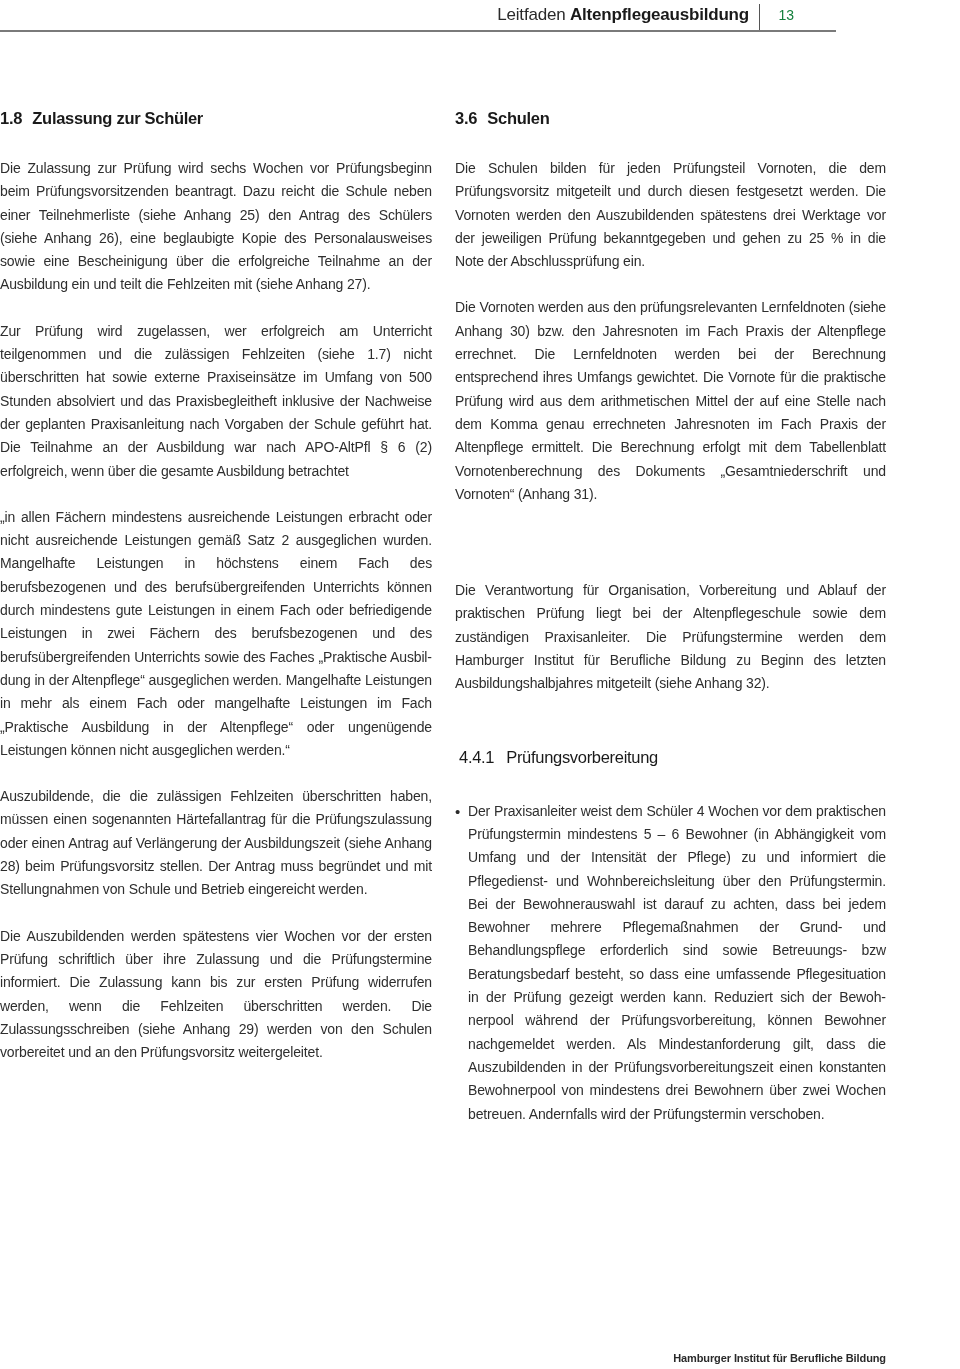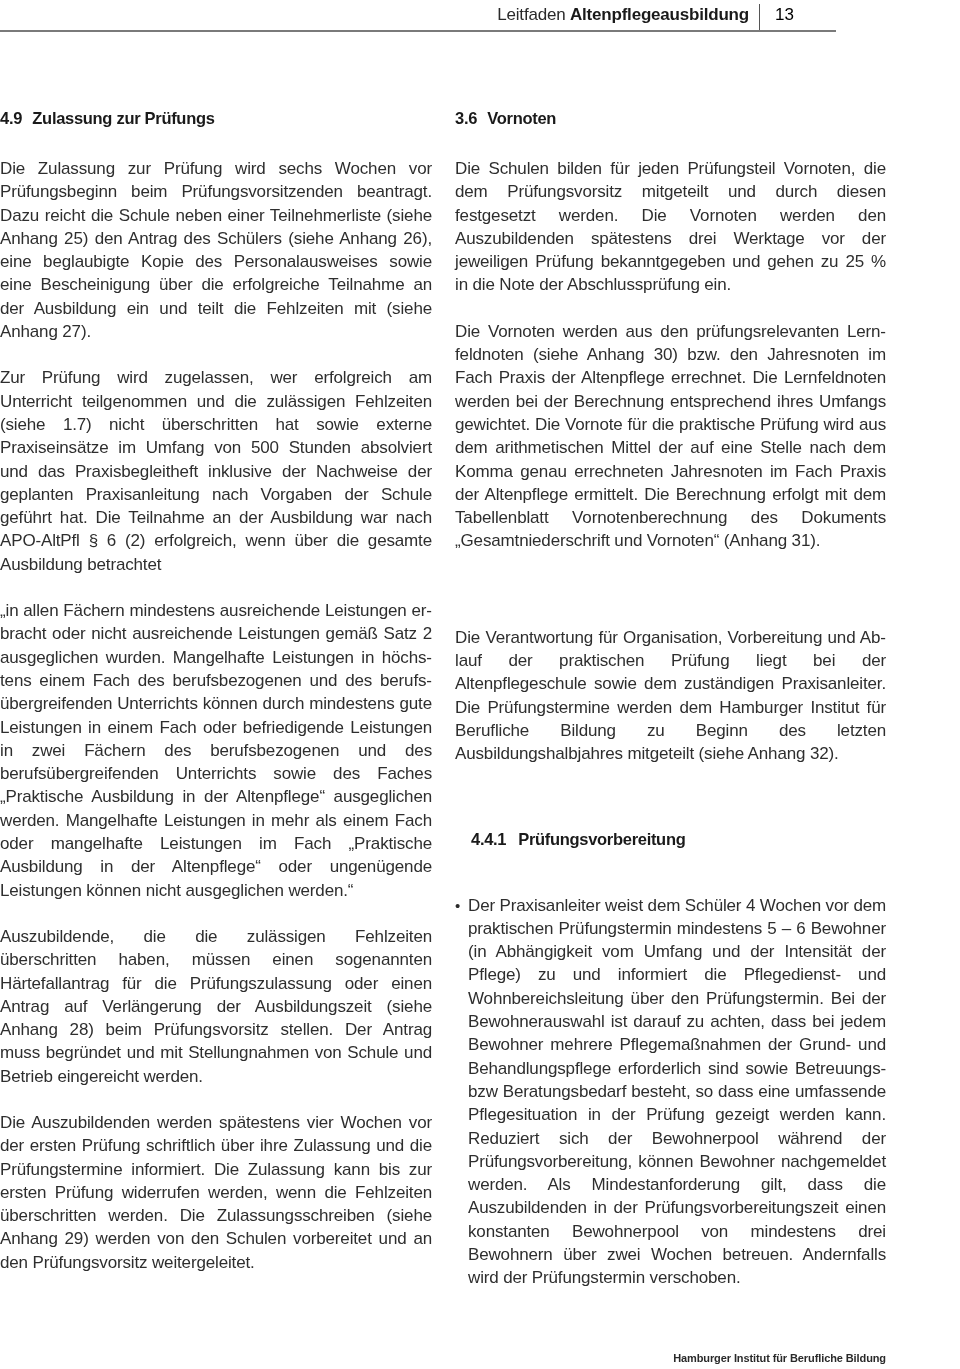--- a/index.html
+++ b/index.html
@@ -36,54 +36,54 @@
       line-height: 22px;
     }
     .header-title b {
       font-weight: bold;
       color: #1a1a1a;
     }
     .page-number {
       position: absolute;
       right: 42px;
       top: 4px;
-      font-size: 17px;
+      font-size: 14px;
       line-height: 22px;
-      color: #000000;
+      color: #15803d;
     }
     .col {
       position: absolute;
       top: 107px;
       width: 432px;
     }
     .col-left { left: 0; }
     .col-right { left: 455px; width: 431px; }
     h2 {
       font-size: 16.5px;
       font-weight: bold;
       color: #1a1a1a;
       margin: 0;
       height: 23px;
       line-height: 23px;
       letter-spacing: -0.3px;
     }
     h2 .num { margin-right: 6px; }
     h3 {
       font-size: 16.5px;
-      font-weight: bold;
+      font-weight: normal;
       color: #1a1a1a;
-      margin: 16px;
+      margin: 4px;
       height: 23px;
       line-height: 23px;
       letter-spacing: -0.3px;
     }
     h3 .num { margin-right: 12px; }
     p {
       margin: 0;
-      font-size: 17px;
+      font-size: 14px;
       line-height: 23.3px;
       text-align: justify;
       text-align-last: left;
       color: #2e2e2e;
       letter-spacing: -0.15px;
       hyphens: manual;
     }
     p.italic { }
     .gap-heading { height: 27px; }
     .gap-para { height: 23px; }
@@ -115,35 +115,35 @@
   </style>
 </head>
 <body>
 
 <div class="header">
   <div class="header-title"><span>Leitfaden </span><b>Altenpflegeausbildung</b></div>
   <div class="page-number">13</div>
 </div>
 
 <div class="col col-left">
-  <h2><span class="num">4.9</span> <span>Zulassung zur Prüfungs</span></h2>
+  <h2><span class="num">1.8</span> <span>Zulassung zur Schüler</span></h2>
   <div class="gap-heading"></div>
   <p>Die Zulassung zur Prüfung wird sechs Wochen vor Prüfungs­beginn beim Prüfungsvorsitzenden beantragt. Dazu reicht die Schule neben einer Teilnehmerliste (siehe Anhang 25) den Antrag des Schülers (siehe Anhang 26), eine beglaubig­te Kopie des Personalausweises sowie eine Bescheinigung über die erfolgreiche Teilnahme an der Ausbildung ein und teilt die Fehlzeiten mit (siehe Anhang 27).</p>
   <div class="gap-para"></div>
   <p>Zur Prüfung wird zugelassen, wer erfolgreich am Unterricht teilgenommen und die zulässigen Fehlzeiten (siehe 1.7) nicht überschritten hat sowie externe Praxiseinsätze im Umfang von 500 Stunden absolviert und das Praxisbegleitheft in­klusive der Nachweise der geplanten Praxisanleitung nach Vorgaben der Schule geführt hat. Die Teilnahme an der Aus­bildung war nach APO-AltPfl § 6 (2) erfolgreich, wenn über die gesamte Ausbildung betrachtet</p>
   <div class="gap-para"></div>
   <p class="italic">„in allen Fächern mindestens ausreichende Leistungen er­bracht oder nicht ausreichende Leistungen gemäß Satz 2 ausgeglichen wurden. Mangelhafte Leistungen in höchs­tens einem Fach des berufsbezogenen und des berufs­übergreifenden Unterrichts können durch mindestens gute Leistungen in einem Fach oder befriedigende Leistungen in zwei Fächern des berufsbezogenen und des berufsübergrei­fenden Unterrichts sowie des Faches „Praktische Ausbil­dung in der Altenpflege“ ausgeglichen werden. Mangelhafte Leistungen in mehr als einem Fach oder mangelhafte Leis­tungen im Fach „Praktische Ausbildung in der Altenpflege“ oder ungenügende Leistungen können nicht ausgeglichen werden.“</p>
   <div class="gap-para"></div>
   <p>Auszubildende, die die zulässigen Fehlzeiten überschritten haben, müssen einen sogenannten Härtefallantrag für die Prüfungszulassung oder einen Antrag auf Verlängerung der Ausbildungszeit (siehe Anhang 28) beim Prüfungsvorsitz stellen. Der Antrag muss begründet und mit Stellungnah­men von Schule und Betrieb eingereicht werden.</p>
   <div class="gap-para"></div>
   <p>Die Auszubildenden werden spätestens vier Wochen vor der ersten Prüfung schriftlich über ihre Zulassung und die Prüfungstermine informiert. Die Zulassung kann bis zur ersten Prüfung widerrufen werden, wenn die Fehlzeiten überschritten werden. Die Zulassungsschreiben (siehe An­hang 29) werden von den Schulen vorbereitet und an den Prüfungsvorsitz weitergeleitet.</p>
 </div>
 
 <div class="col col-right">
-  <h2><span class="num">3.6</span> <span>Vornoten</span></h2>
+  <h2><span class="num">3.6</span> <span>Schulen</span></h2>
   <div class="gap-heading"></div>
   <p>Die Schulen bilden für jeden Prüfungsteil Vornoten, die dem Prüfungsvorsitz mitgeteilt und durch diesen festgesetzt wer­den. Die Vornoten werden den Auszubildenden spätestens drei Werktage vor der jeweiligen Prüfung bekanntgegeben und gehen zu 25 % in die Note der Abschlussprüfung ein.</p>
   <div class="gap-para"></div>
   <p>Die Vornoten werden aus den prüfungsrelevanten Lern­feldnoten (siehe Anhang 30) bzw. den Jahresnoten im Fach Praxis der Altenpflege errechnet. Die Lernfeldnoten werden bei der Berechnung entsprechend ihres Umfangs gewich­tet. Die Vornote für die praktische Prüfung wird aus dem arithmetischen Mittel der auf eine Stelle nach dem Komma genau errechneten Jahresnoten im Fach Praxis der Altenpfle­ge ermittelt. Die Berechnung erfolgt mit dem Tabellenblatt Vornotenberechnung des Dokuments „Gesamtniederschrift und Vornoten“ (Anhang 31).</p>
   <div style="height:46px"></div>
   <div class="gap-heading"></div>
   <p>Die Verantwortung für Organisation, Vorbereitung und Ab­lauf der praktischen Prüfung liegt bei der Altenpflegeschule sowie dem zuständigen Praxisanleiter. Die Prüfungstermine werden dem Hamburger Institut für Berufliche Bildung zu Beginn des letzten Ausbildungshalbjahres mitgeteilt (siehe Anhang 32).</p>
   <div style="height:46px"></div>
   <h3><span class="num">4.4.1</span><span>Prüfungsvorbereitung</span></h3>
   <div class="gap-heading"></div>

